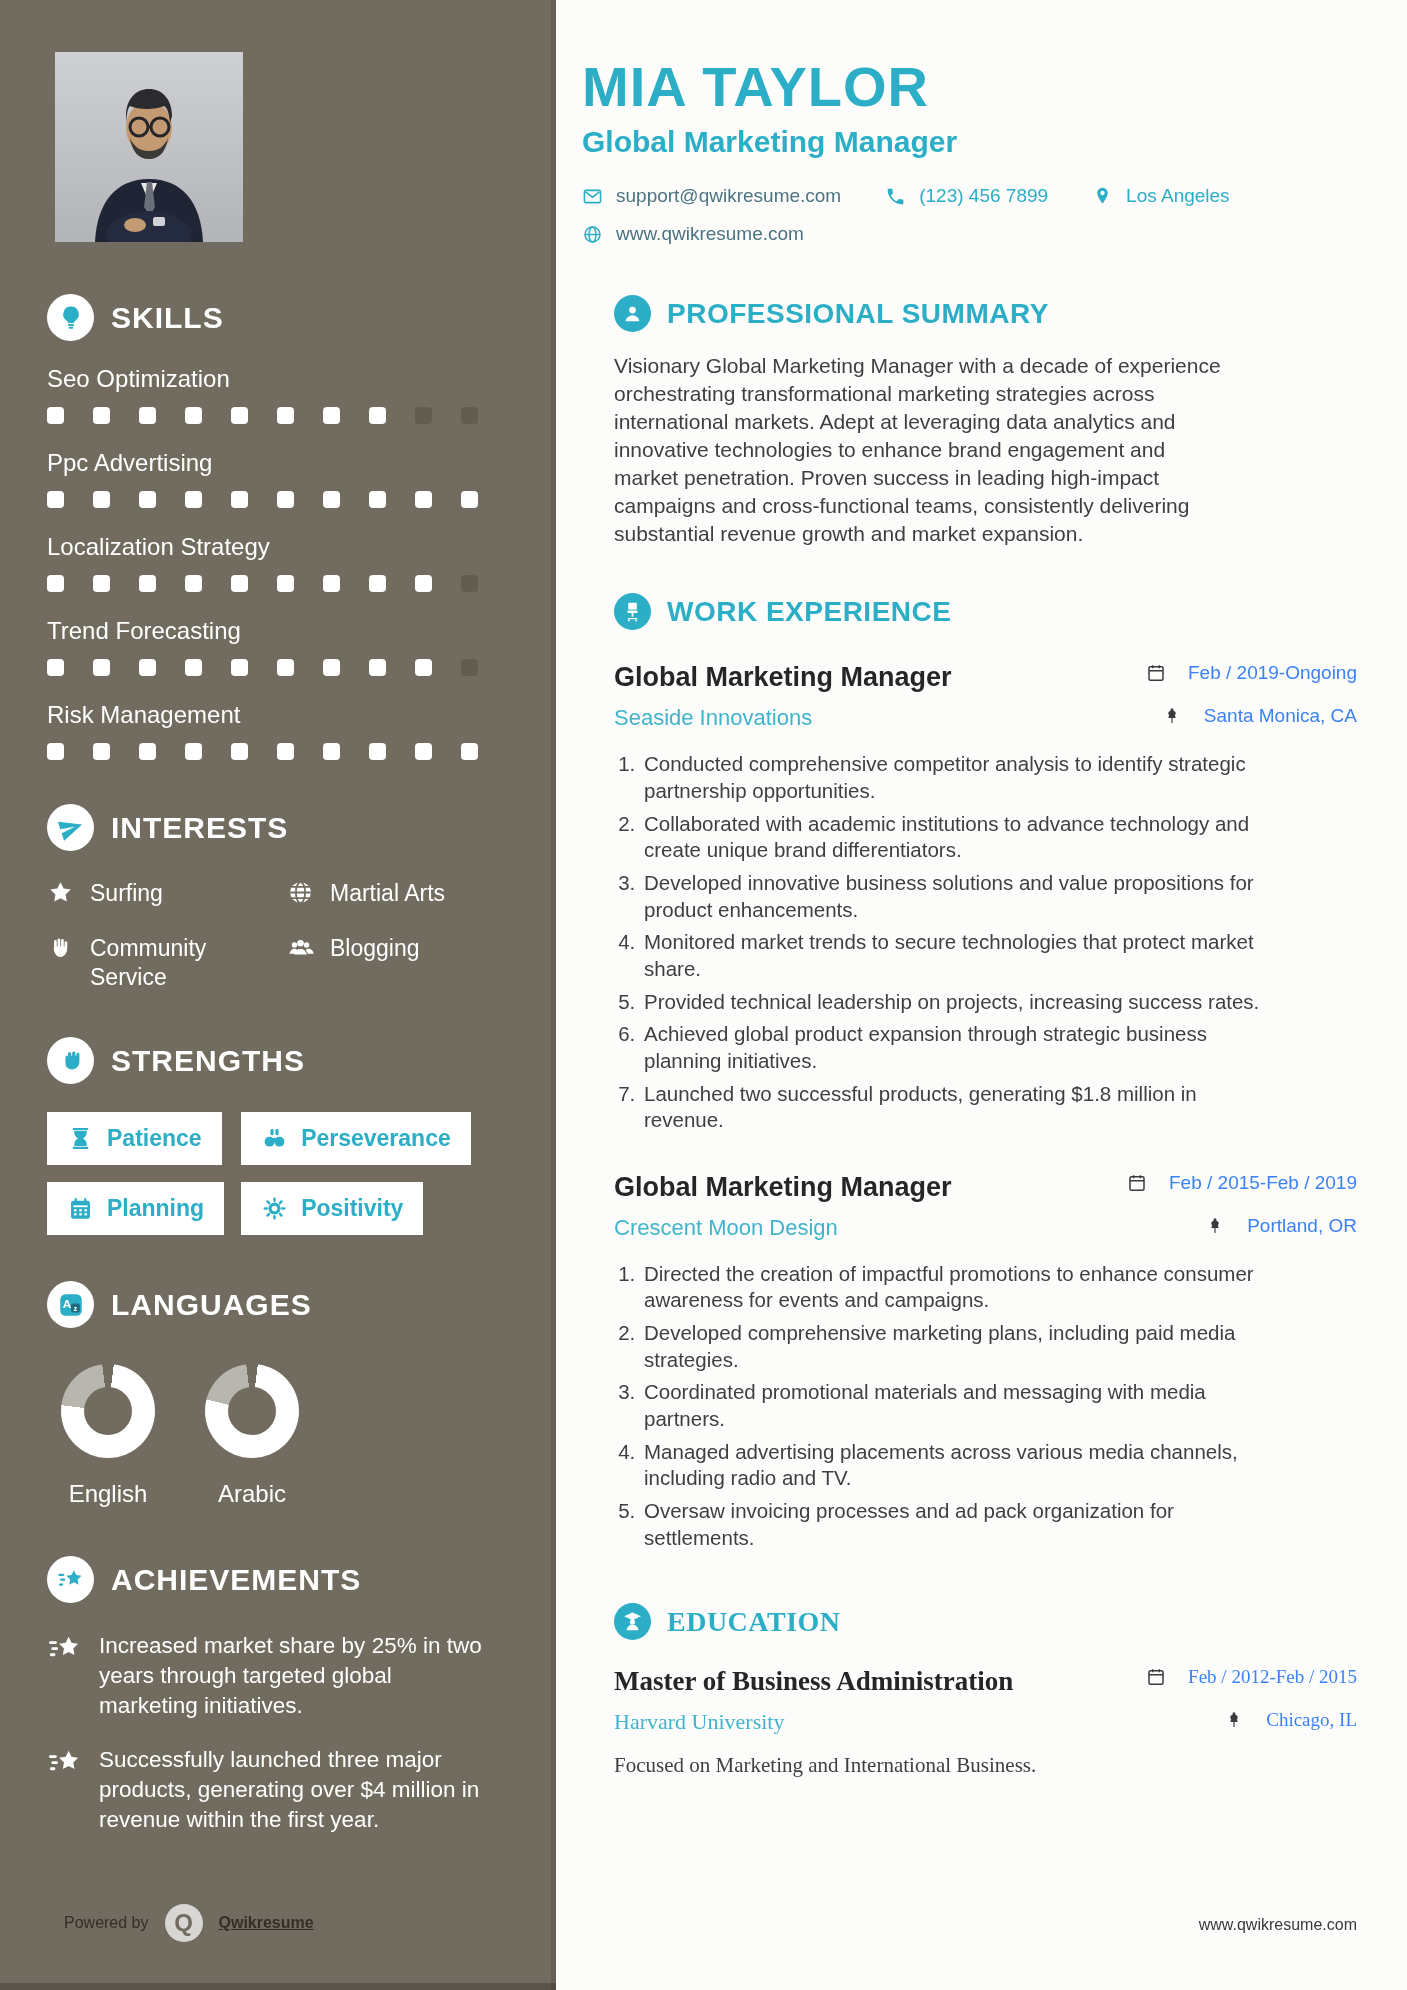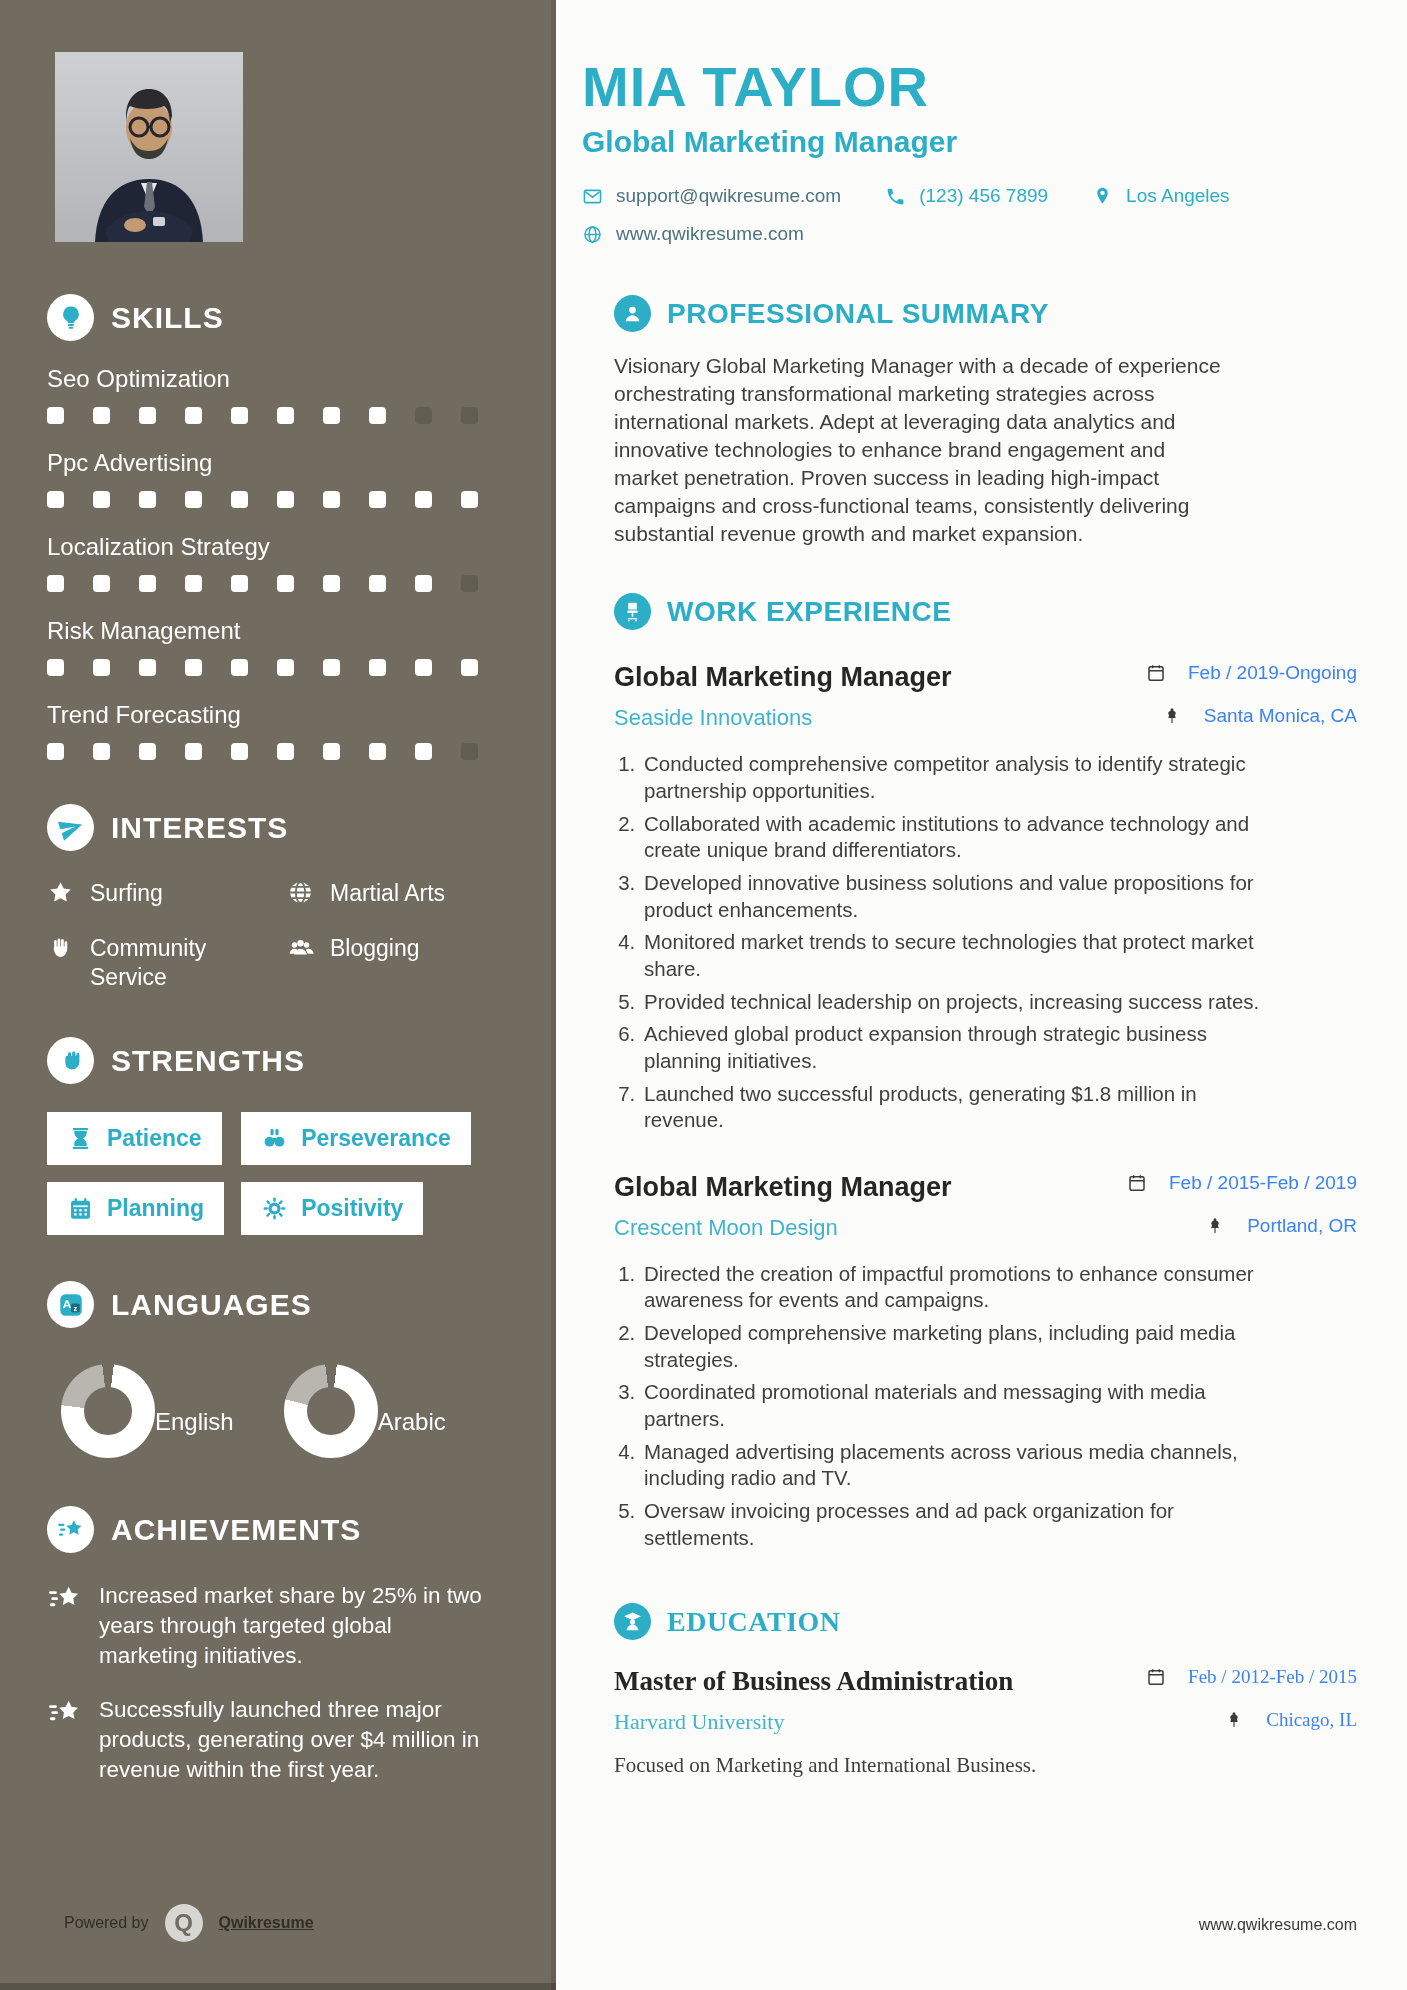--- a/index.html
+++ b/index.html
@@ -39,21 +39,21 @@
   .int-item { display:flex; gap:16px; align-items:flex-start; font-size:23px; line-height:1.25; }
   .int-item svg { width:27px; height:27px; flex:0 0 auto; margin-top:0; color:#fff; }
 
   .strengths { margin-top:28px; display:grid; grid-template-columns:auto auto;
                justify-content:start; justify-items:start; column-gap:17px; row-gap:17px; }
   .strength { background:#fff; color:#2BAEC6; display:flex; align-items:center; gap:13px;
               padding:13px 20px; font-size:23px; font-weight:700;justify-content:center; }
   .strength svg { width:27px; height:27px; flex:0 0 auto; }
 
   .langs { margin-top:36px; display:flex; gap:50px; margin-left:14px; }
-  .lang { display:flex; flex-direction:row; align-items:center; }
+  .lang { display:flex; flex-direction:column; align-items:center; }
   .donut { width:94px; height:94px; border-radius:50%; position:relative; }
   .donut::after { content:""; position:absolute; inset:23px; border-radius:50%; background:#716C5F; }
   .lang-name { margin-top:22px; font-size:24px; }
 
   .ach-list { margin-top:28px; }
   .ach { display:flex; gap:16px; margin-bottom:24px; font-size:22.5px; line-height:1.33; width:440px; }
   .ach svg { width:36px; height:32px; flex:0 0 auto; margin-top:2px; color:#fff; }
 
   .sb-footer { position:absolute; left:64px; bottom:48px; display:flex; align-items:center;
                gap:16px; color:#332F26; font-size:16px; }
@@ -186,47 +186,47 @@
               <span class="sq"></span>
               <span class="sq"></span>
               <span class="sq"></span>
               <span class="sq"></span>
               <span class="sq"></span>
               <span class="sq"></span>
               <span class="sq dim"></span>
             </div>
         </div>
         <div class="skill">
+          <div class="skill-name">Trend Forecasting</div>
+          <div class="squares">
+              <span class="sq"></span>
+              <span class="sq"></span>
+              <span class="sq"></span>
+              <span class="sq"></span>
+              <span class="sq"></span>
+              <span class="sq"></span>
+              <span class="sq"></span>
+              <span class="sq"></span>
+              <span class="sq"></span>
+              <span class="sq dim"></span>
+            </div>
+        </div>
+        <div class="skill">
           <div class="skill-name">Risk Management</div>
           <div class="squares">
               <span class="sq"></span>
               <span class="sq"></span>
               <span class="sq"></span>
               <span class="sq"></span>
               <span class="sq"></span>
               <span class="sq"></span>
               <span class="sq"></span>
               <span class="sq"></span>
               <span class="sq"></span>
               <span class="sq"></span>
-            </div>
-        </div>
-        <div class="skill">
-          <div class="skill-name">Trend Forecasting</div>
-          <div class="squares">
-              <span class="sq"></span>
-              <span class="sq"></span>
-              <span class="sq"></span>
-              <span class="sq"></span>
-              <span class="sq"></span>
-              <span class="sq"></span>
-              <span class="sq"></span>
-              <span class="sq"></span>
-              <span class="sq"></span>
-              <span class="sq dim"></span>
             </div>
         </div>
       </div>
     </section>
 
     <section class="sb-section" style="margin-top:44px;">
       <div class="sb-head">
         <span class="sb-badge">
           <svg viewBox="0 0 24 24" fill="currentColor">
             <path d="M3 20.5 22 12 3 3.5v6.6l13 1.9-13 1.9z" transform="rotate(-18 12 12)"></path>

